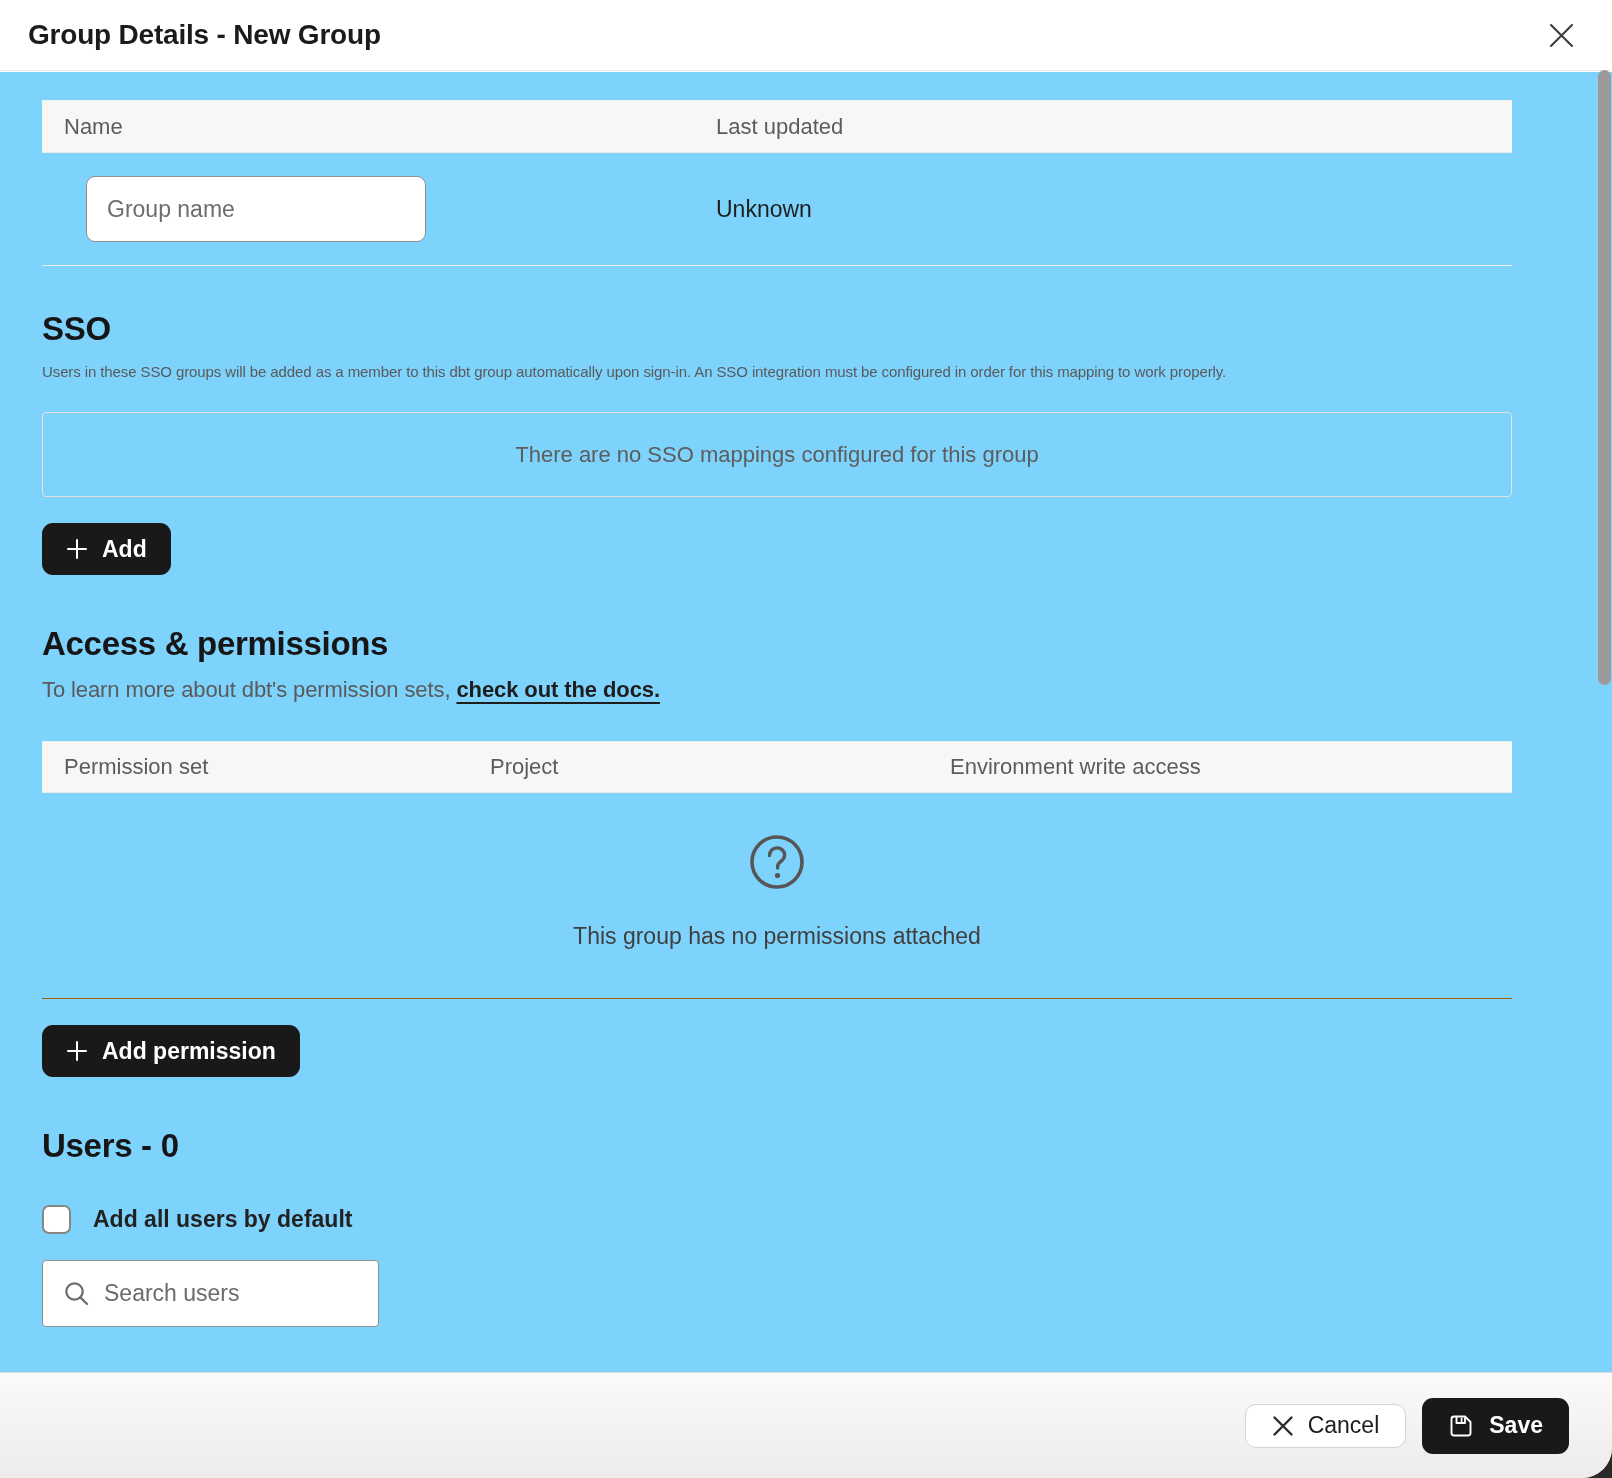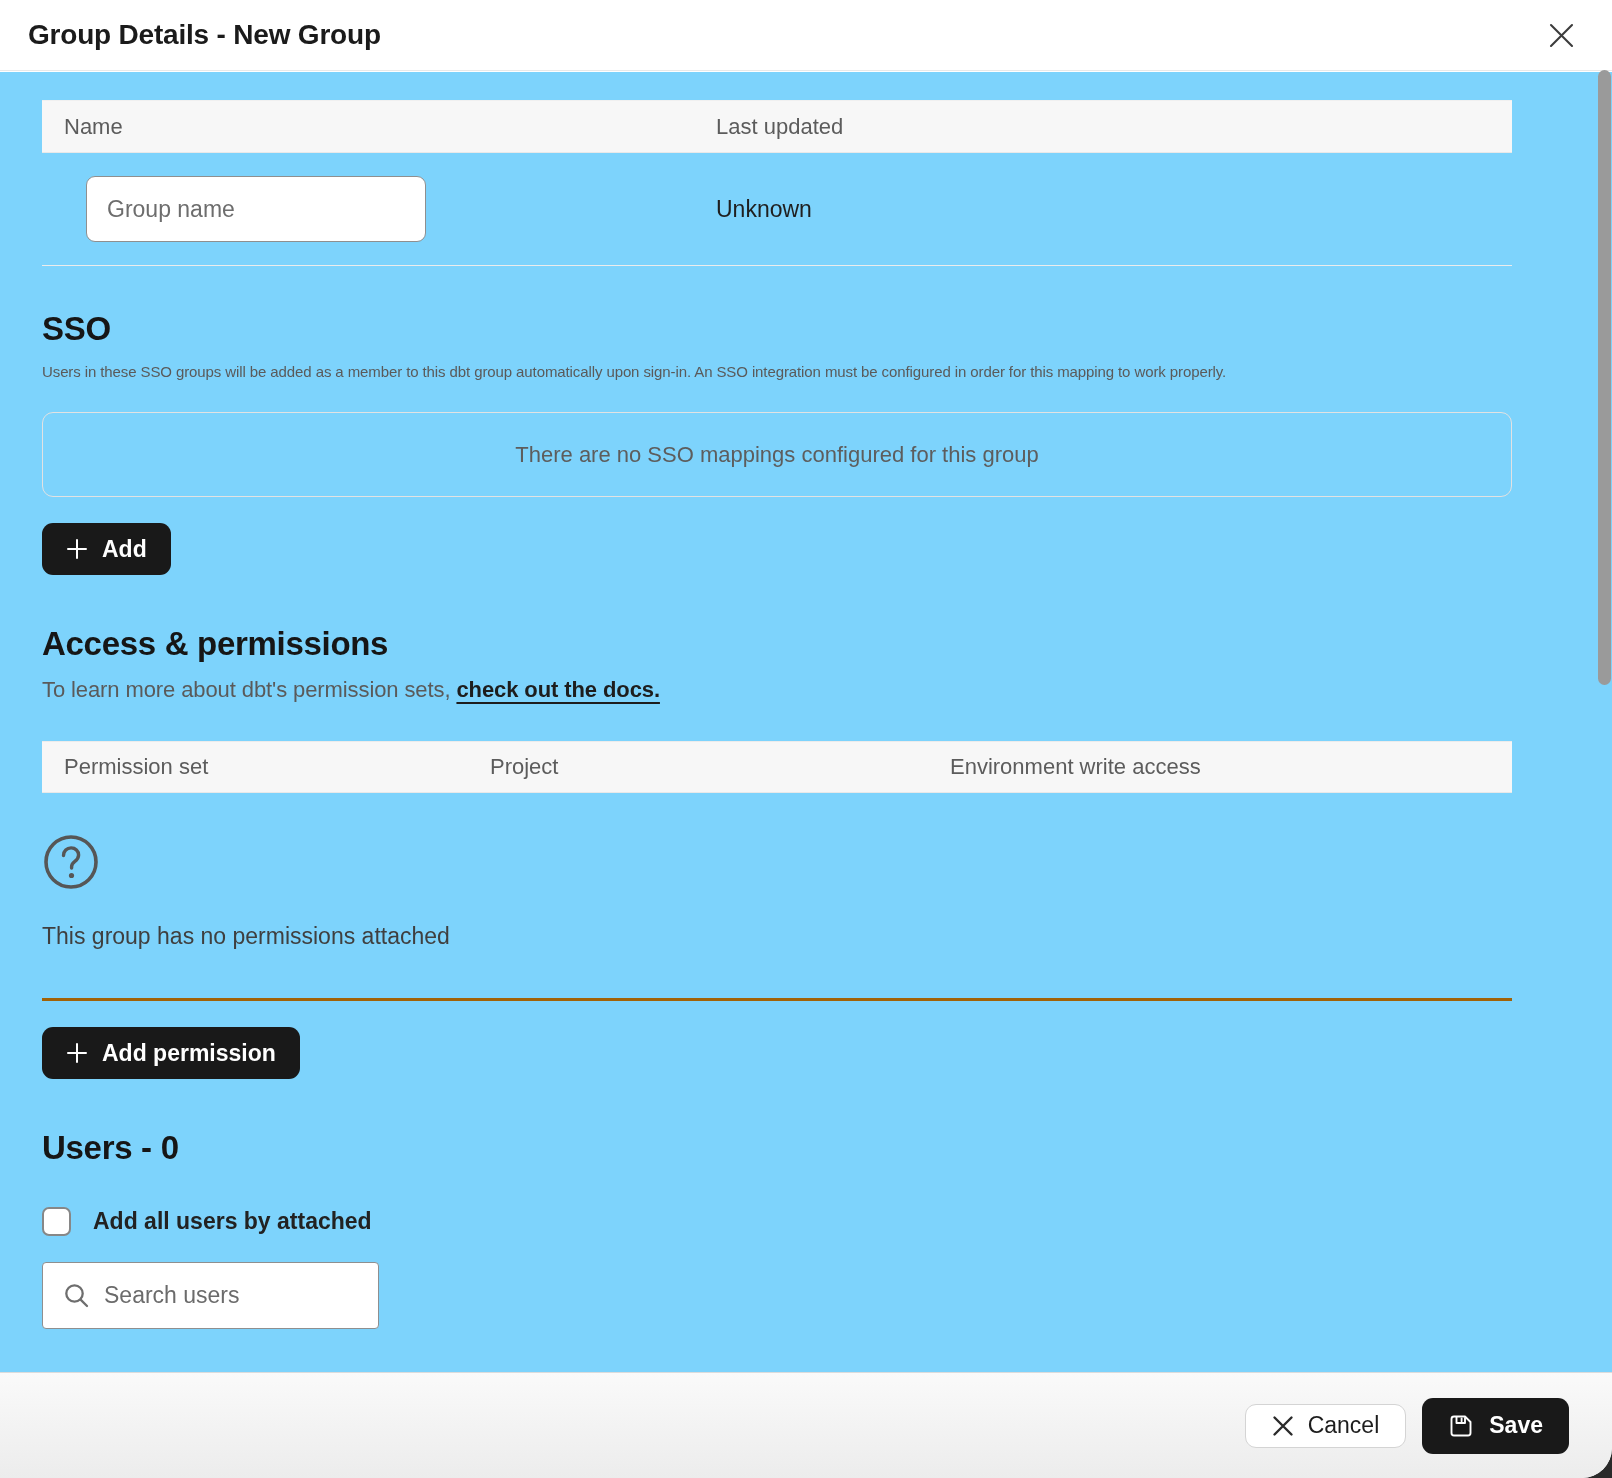--- a/index.html
+++ b/index.html
@@ -62,21 +62,21 @@
   .group-name-input::placeholder { color: #6d6d6d; }
   
   .section-heading { font-size: 33px; font-weight: 700; letter-spacing: -0.3px; color: #161616; }
   .sso-heading { margin-top: 44px; }
   .section-desc {
     margin-top: 14px; font-size: 15px; line-height: 1.36; color: #5a5a5a;
     max-width: 1462px; letter-spacing: -0.1px;
   }
   .empty-box {
     margin-top: 30px; height: 85px;
-    border: 1px solid #e2e2e2; border-radius: 11px;
+    border: 1px solid #e2e2e2; border-radius: 4px;
     display: flex; align-items: center; justify-content: center;
     font-size: 22px; color: #5d5d5d;
   }
   .btn-dark {
     margin-top: 26px;
     display: inline-flex; align-items: center; gap: 14px;
     background: #191919; color: #fff;
     border: none; border-radius: 11px;
     height: 52px; padding: 0 24px;
     font-size: 23px; font-weight: 600; cursor: pointer;
@@ -88,22 +88,22 @@
     color: #1d1d1d; font-weight: 600; text-decoration: underline;
     text-underline-offset: 5px; cursor: pointer;
   }
   .perm-table { margin-top: 38px; }
   .perm-table .thead-row { border-top: 1px solid #ececec; }
   .perm-table .col-1 { width: 448px; padding-left: 22px; }
   .perm-table .col-2 { width: 460px; }
   .perm-table .col-3 { flex: 1; }
   .perm-empty {
     padding: 40px 0 48px 0;
-    display: flex; flex-direction: column; align-items: flex-start;
-    border-bottom: 3px solid #a16207;
+    display: flex; flex-direction: column; align-items: center;
+    border-bottom: 1px solid #a16207;
   }
   .perm-empty-text { margin-top: 32px; font-size: 23px; color: #3f3f3f; }
   .users-heading { margin-top: 50px; }
   .checkbox-row { margin-top: 40px; display: flex; align-items: center; cursor: pointer; }
   .checkbox {
     width: 29px; height: 29px; border: 2px solid #878787; border-radius: 7px;
     background: #fff;
   }
   .checkbox-label { margin-left: 22px; font-size: 23px; font-weight: 600; color: #222; }
   .search-wrap {
@@ -220,21 +220,21 @@
         <path d="M11 2 V20 M2 11 H20" stroke="#ffffff" stroke-width="2" stroke-linecap="round" fill="none"></path>
       </svg>
       <span>Add permission</span>
     </button>
 
     
     <h2 class="section-heading users-heading">Users - 0</h2>
 
     <div class="checkbox-row">
       <div class="checkbox"></div>
-      <div class="checkbox-label">Add all users by attached</div>
+      <div class="checkbox-label">Add all users by default</div>
     </div>
 
     <div class="search-wrap">
       <svg class="icon" width="27" height="27" viewBox="0 0 27 27">
         <circle cx="11.5" cy="11.5" r="8.2" stroke="#6e6e6e" stroke-width="2.3" fill="none"></circle>
         <path d="M17.6 17.6 L24 24" stroke="#6e6e6e" stroke-width="2.3" stroke-linecap="round"></path>
       </svg>
       <input class="search-input" type="text" value="" placeholder="Search users" style="">
     </div>
 

